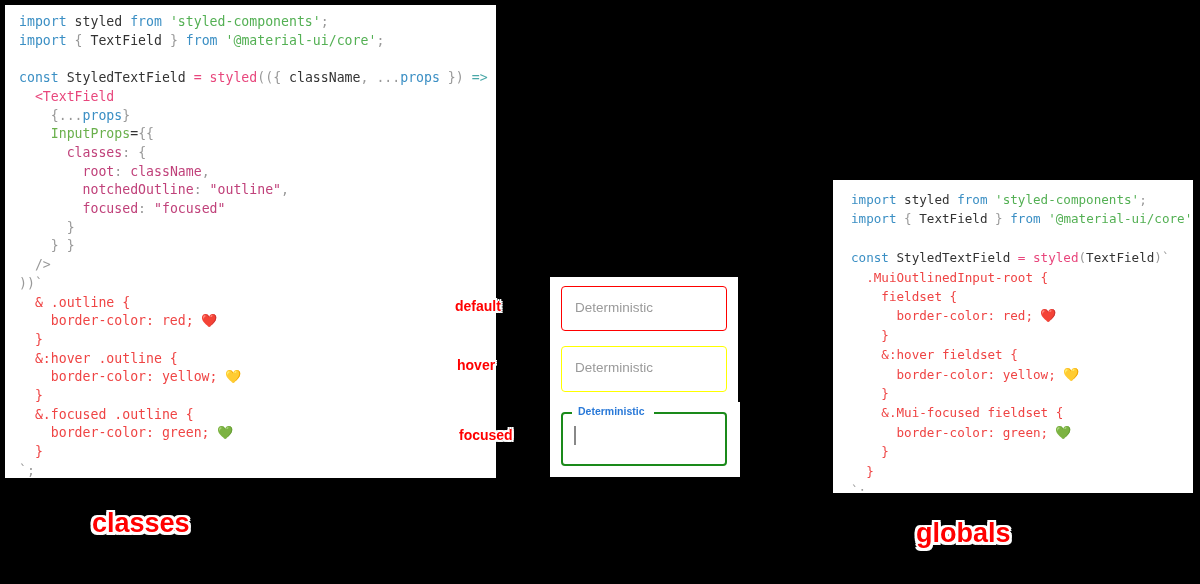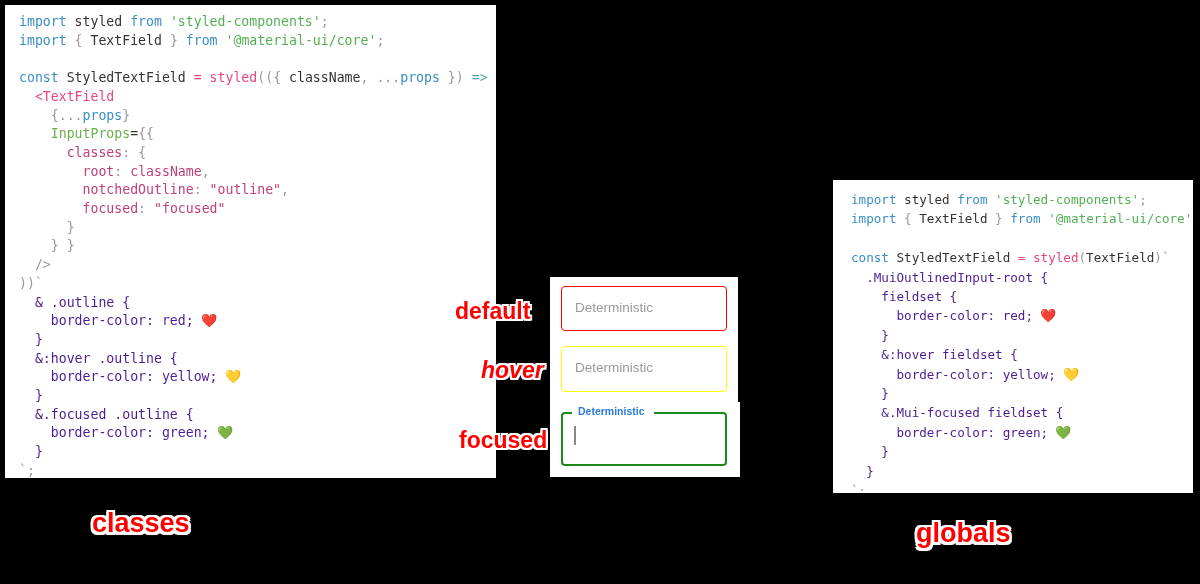--- a/index.html
+++ b/index.html
@@ -55,21 +55,21 @@
   .str  { color: #54b054; margin-top: 12px; }          
   .fn   { color: #e8467c; }          
   .jsx  { color: #e8467c; }
   .prop { color: #c0417a; }          
   .pstr { color: #c0417a; }          
   .grn  { color: #6ab04c; margin-top: 31px; }          
   .blu  { color: #3b8fc4; }
   .arrow{ color: #4aa8a8; }
   .pun  { color: #999999; }
   .plain{ color: #333333; }
-  .css  { color: #4c1d95; }
+  .css  { color: #ef4444; }
   .heart{ font-family: "DejaVu Sans", sans-serif; font-size: 13px; }
 
   
   #demo {
     position: absolute;
     left: 550px;
     top: 277px;
     width: 190px;
     height: 200px;
     padding-left: 8px;
@@ -142,31 +142,31 @@
     width: 2px;
     height: 19px;
     background: #888888;
   }
 
   
   .annot {
     position: absolute;
     font-family: "Liberation Sans", sans-serif;
     font-weight: bold;
-    font-size: 23px;
+    font-size: 14px;
     color: #ff0000;
     white-space: nowrap;
     text-shadow:
       -2px -2px 0 #ffffff,  2px -2px 0 #ffffff,
       -2px  2px 0 #ffffff,  2px  2px 0 #ffffff,
       -2px  0   0 #ffffff,  2px  0   0 #ffffff,
        0   -2px 0 #ffffff,  0    2px 0 #ffffff;
   }
   #annot-default { left: 455px; top: 298px; }
-  #annot-hover   { left: 481px; top: 357px; font-style: italic; }
+  #annot-hover   { left: 457px; top: 357px; }
   #annot-focused { left: 459px; top: 427px; }
 
   .caption {
     position: absolute;
     font-family: "Liberation Sans", sans-serif;
     font-weight: bold;
     font-size: 27px;
     color: #ff0000;
     white-space: nowrap;
     text-shadow:

